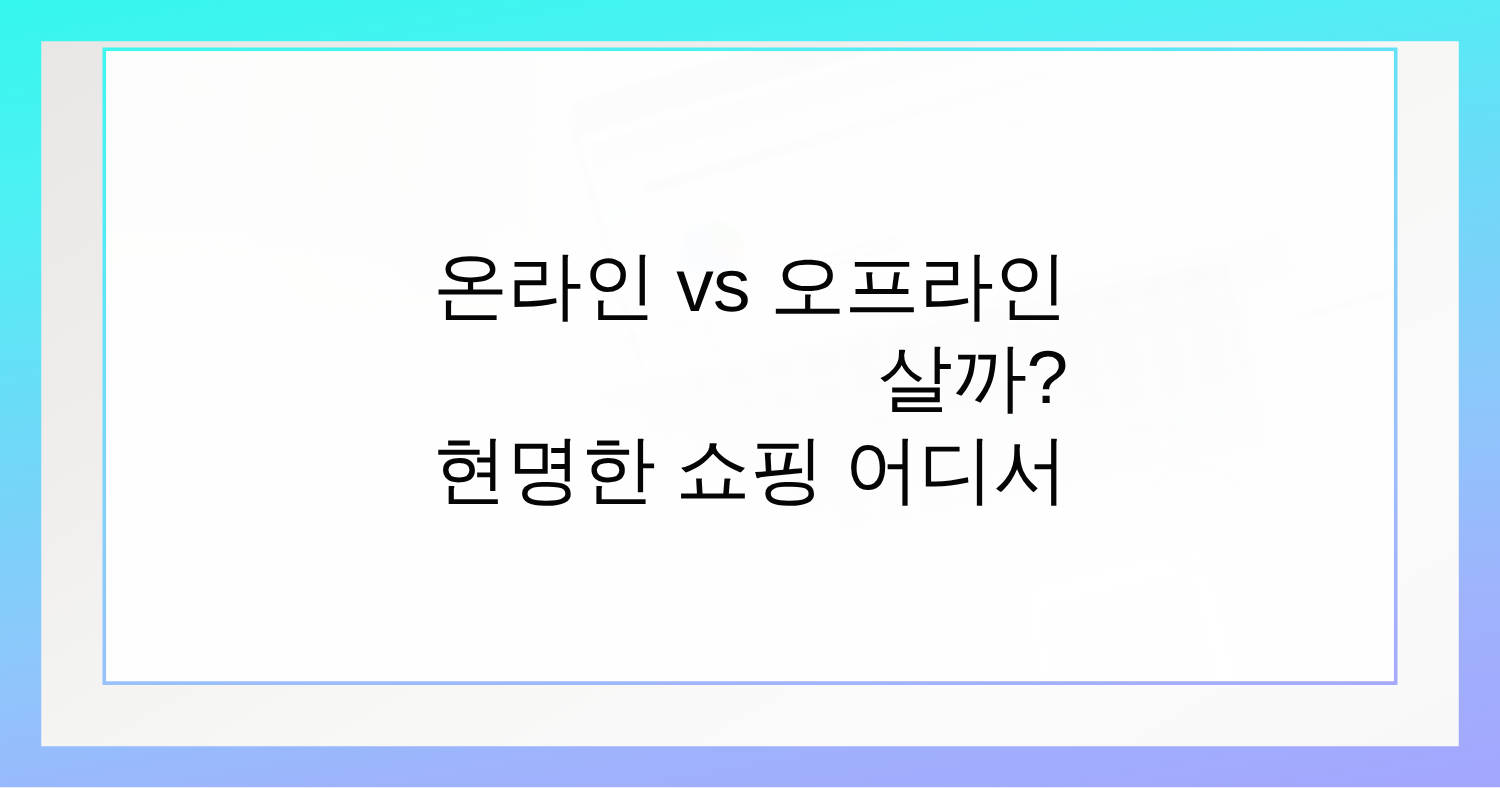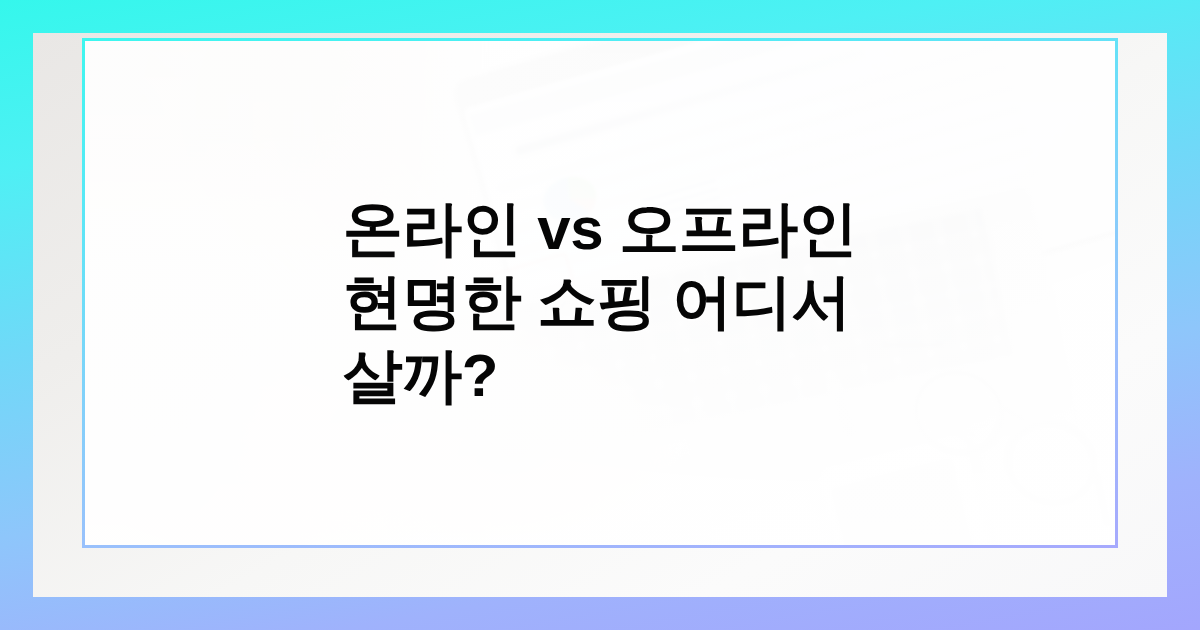--- a/index.html
+++ b/index.html
@@ -335,24 +335,24 @@
     position: absolute;
     left: 0; right: 0;
     top: 0; bottom: 0;
     display: flex;
     align-items: center;
     justify-content: center;
     padding-top: 18px;
     box-sizing: border-box;
   }
   .title {
-    text-align: left;
+    text-align: right;
     color: #050505;
     font-family: "Liberation Sans", "DejaVu Sans", sans-serif;
-    font-weight: 700;
+    font-weight: 400;
     font-size: 60px;
     line-height: 1.22;
     letter-spacing: -0.5px;
     text-shadow:
        0 0 16px rgba(255,255,255,0.95),
        0 0 30px rgba(255,255,255,0.85),
        0 2px 4px rgba(255,255,255,0.7);
     max-width: 760px;
   }
   .title .line { display: block; white-space: nowrap; }
@@ -402,20 +402,20 @@
           <div class="lens r"></div>
           <div class="arm2"></div>
         </div>
 
         <div class="photo-veil"></div>
       </div>
 
       <div class="title-wrap">
         <h1 class="title">
           <span class="line">온라인 vs 오프라인</span>
+          <span class="line">살까?</span>
           <span class="line">현명한 쇼핑 어디서</span>
-          <span class="line">살까?</span>
         </h1>
       </div>
 
     </div>
   </div>
 </div>
 
 </body></html>

